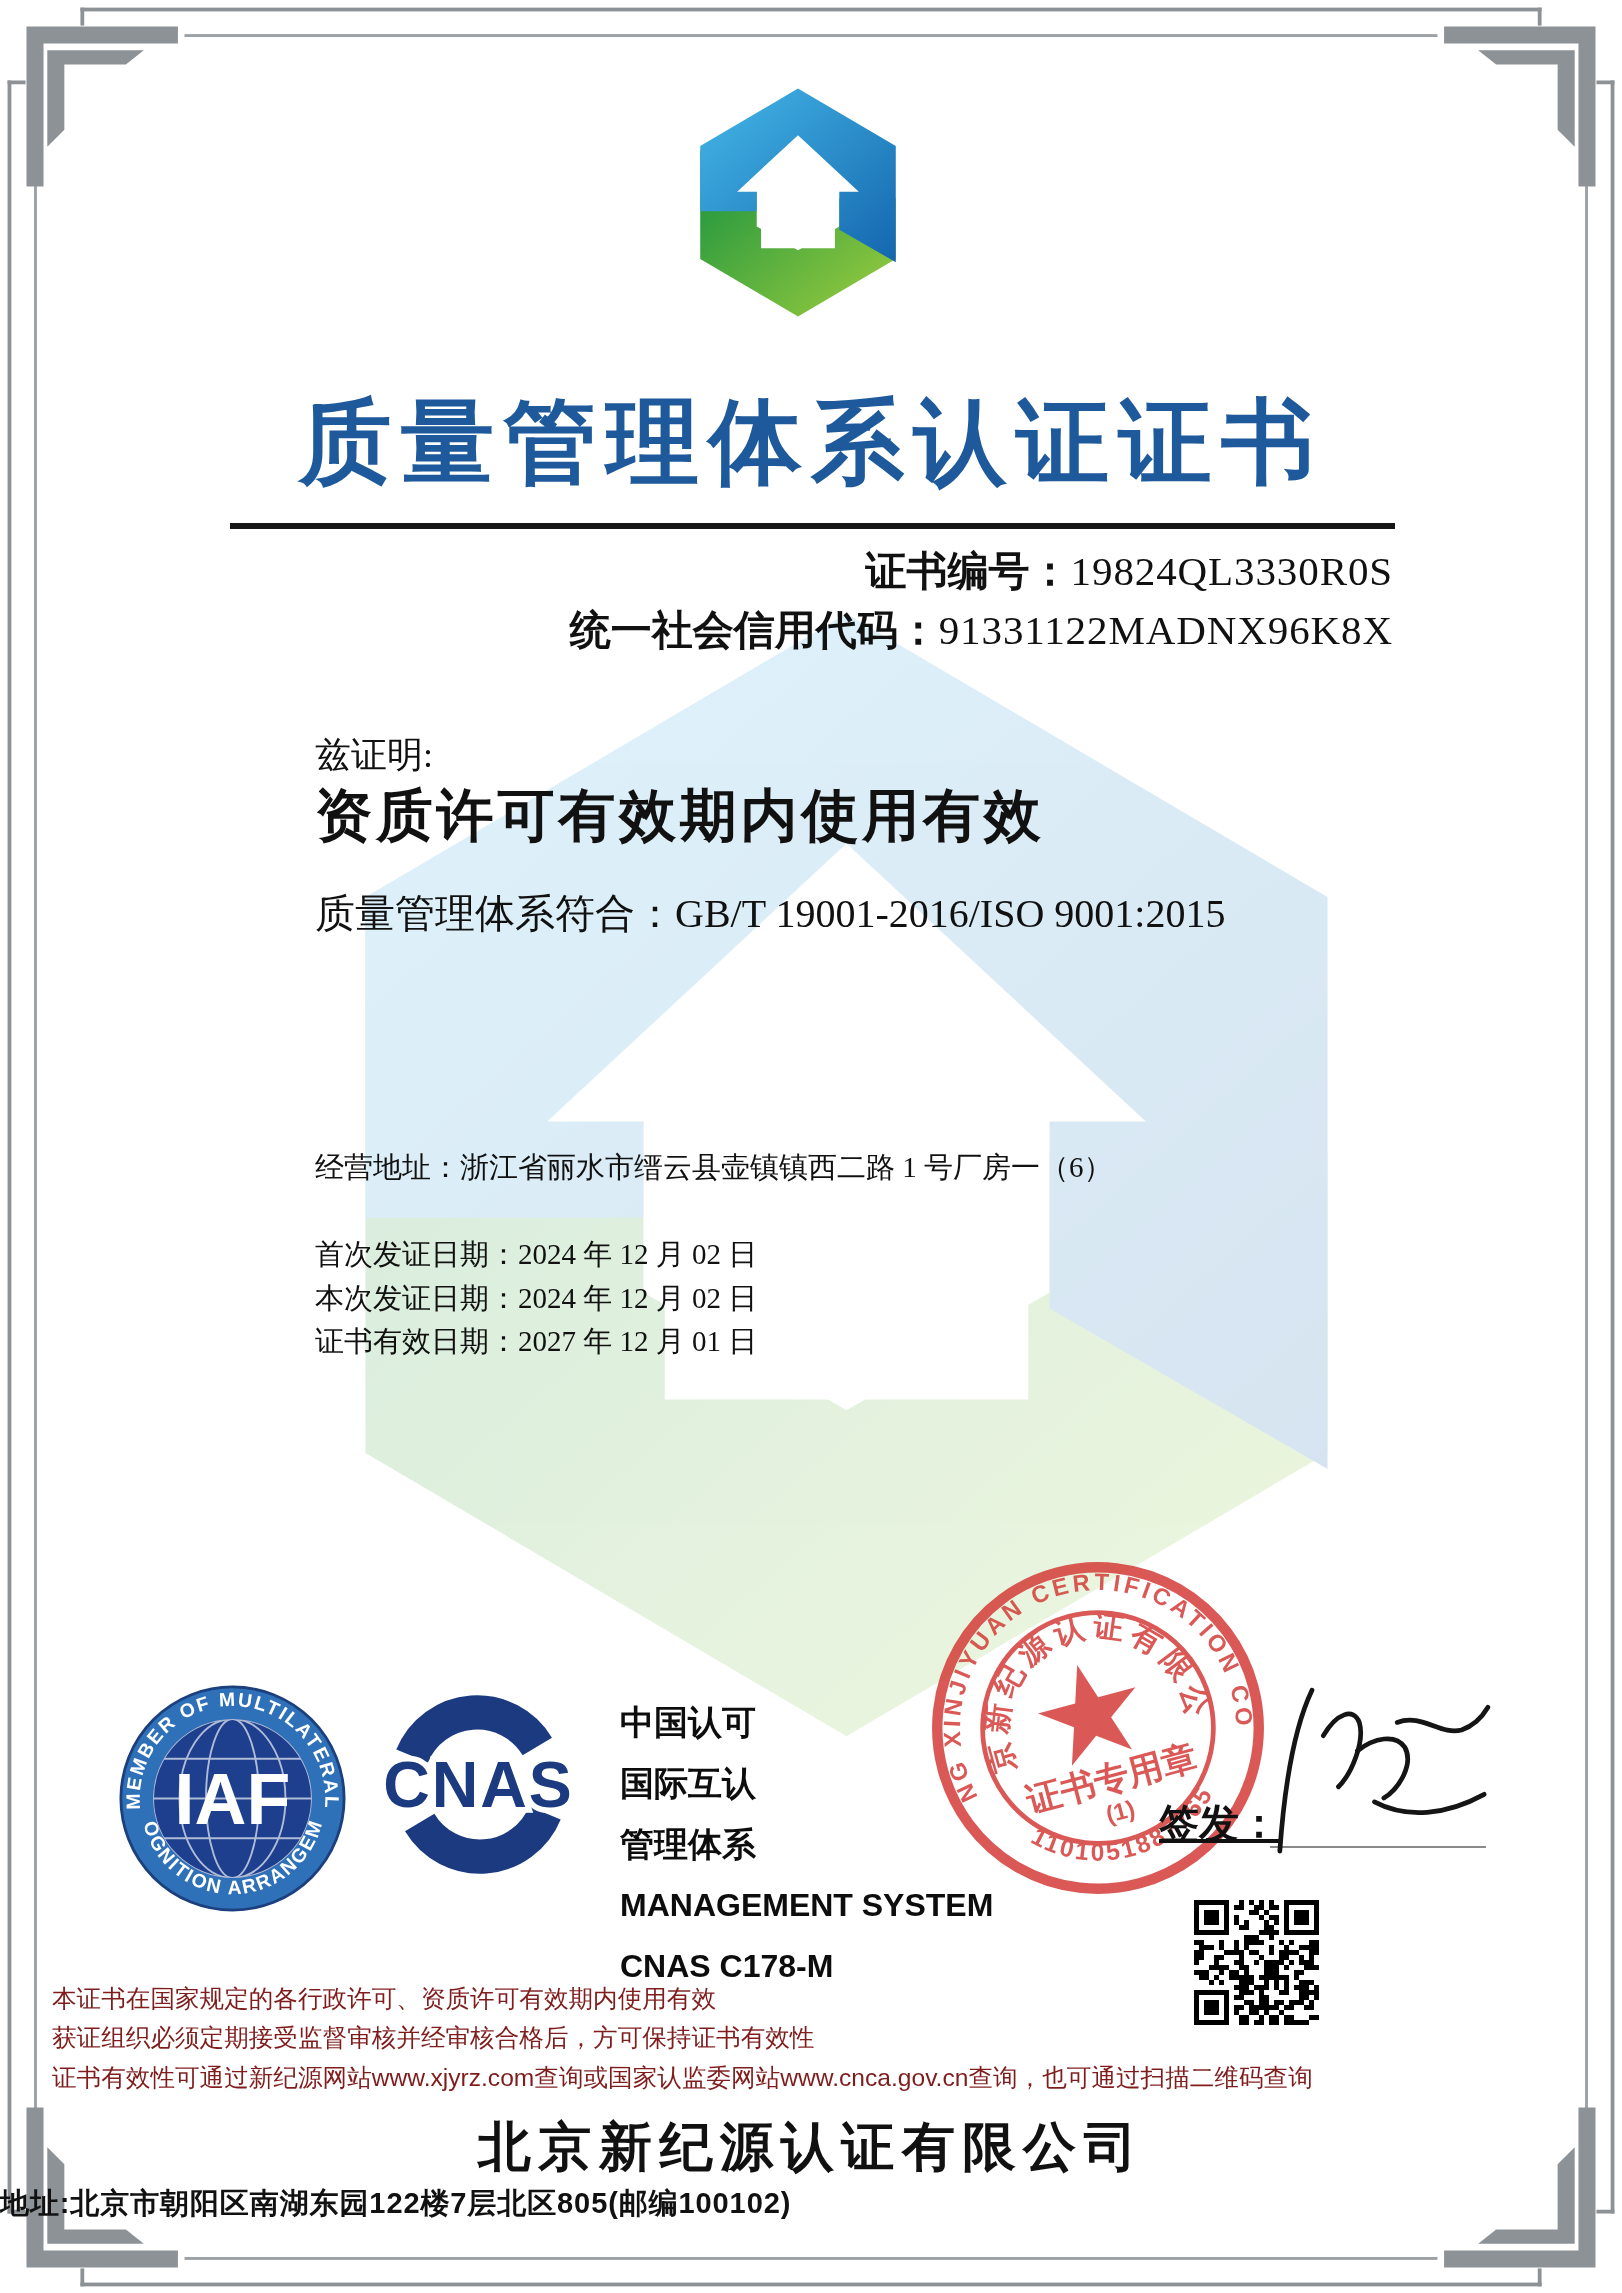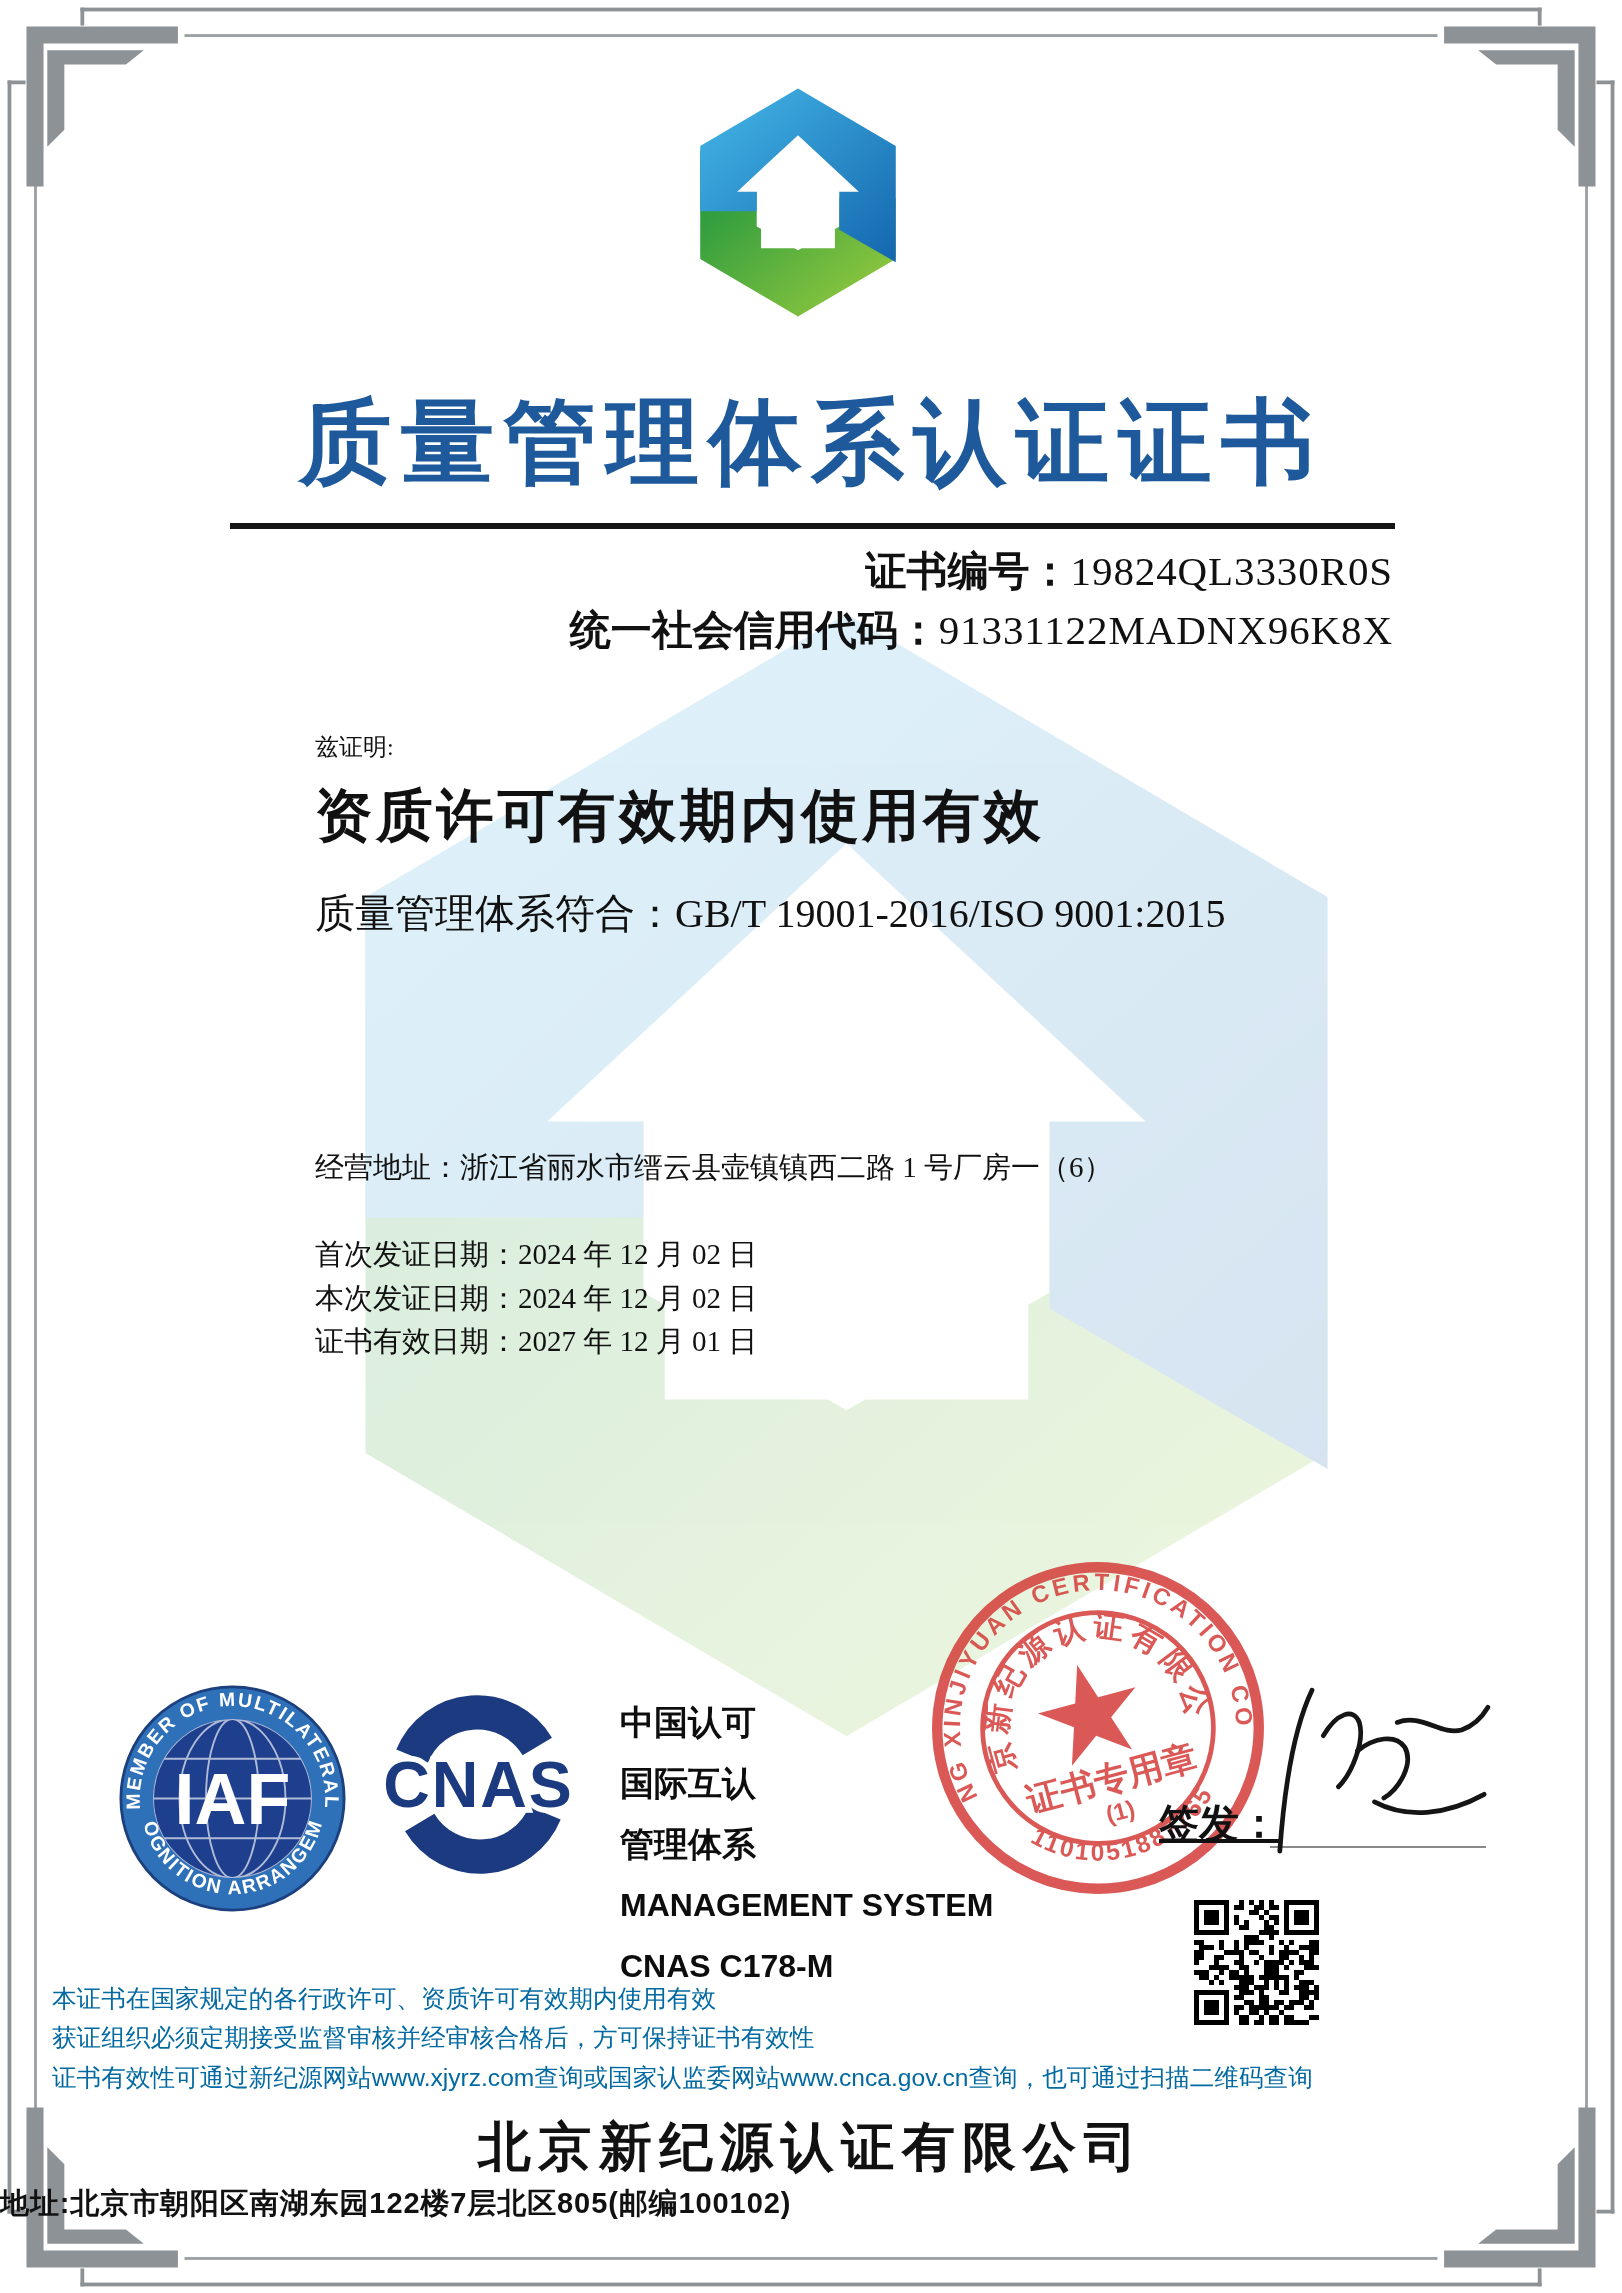--- a/index.html
+++ b/index.html
@@ -13,37 +13,37 @@
   .page-title{
     left:0;right:0;text-align:center;top:380px;
     font-size:93px;font-weight:bold;color:#1e5a9b;letter-spacing:9.5px;
     font-family:"Liberation Sans","DejaVu Sans",sans-serif;
   }
   .title-rule{left:230px;top:523px;width:1165px;height:5.7px;background:#161616;}
   .hdr-row{right:229px;font-size:41px;}
   .hdr-row .lbl{font-weight:bold;}
   .hdr-row .val{letter-spacing:0.9px;}
   .body-line{left:315px;font-size:29px;}
-  .intro{top:731px;font-size:24px;}
+  .intro{top:731px;font-size:36px;}
   .company-name{top:778px;font-size:57px;font-weight:bold;letter-spacing:3.8px;}
   .system-row{top:886px;font-size:40px;}
   .scope-row{top:990px;font-size:34px;}
   .scope-row .scope-val{font-weight:bold;font-size:36px;}
   .addr-reg{top:1098px;}
   .addr-biz{top:1148px;}
   .date1{top:1235px;}
   .date2{top:1279px;}
   .date3{top:1322px;}
   .accred{left:620px;top:1692px;font-size:34px;line-height:61px;
     font-weight:bold;color:#0d0d0d;}
   .accred .en{font-size:32px;letter-spacing:0px;}
   .sig-label{left:1159px;top:1796px;font-size:40px;font-weight:bold;
     font-family:"Liberation Sans","DejaVu Sans",sans-serif;text-decoration:underline;}
   .sig-line{left:1270px;top:1846px;width:216px;height:1.9px;background:#8a8a8a;}
-  .notes{left:52px;font-size:24.6px;font-family:"Liberation Sans","DejaVu Sans",sans-serif;color:#0369a1;font-weight:500;}
+  .notes{left:52px;font-size:24.6px;font-family:"Liberation Sans","DejaVu Sans",sans-serif;color:#7f1d1d;font-weight:500;}
   .note1{top:1982px;}.note2{top:2021px;}.note3{top:2061px;}
   .footer-company{left:0;right:0;text-align:center;top:2112px;font-size:53px;font-weight:bold;
     font-family:"Liberation Sans","DejaVu Sans",sans-serif;letter-spacing:7.6px;}
   .footer-address{left:0;right:0;top:2184px;font-size:29px;font-weight:bold;
     font-family:"Liberation Sans","DejaVu Sans",sans-serif;letter-spacing:0.9px;}
   svg{display:block;}
 </style>
 </head>
 <body>
 

